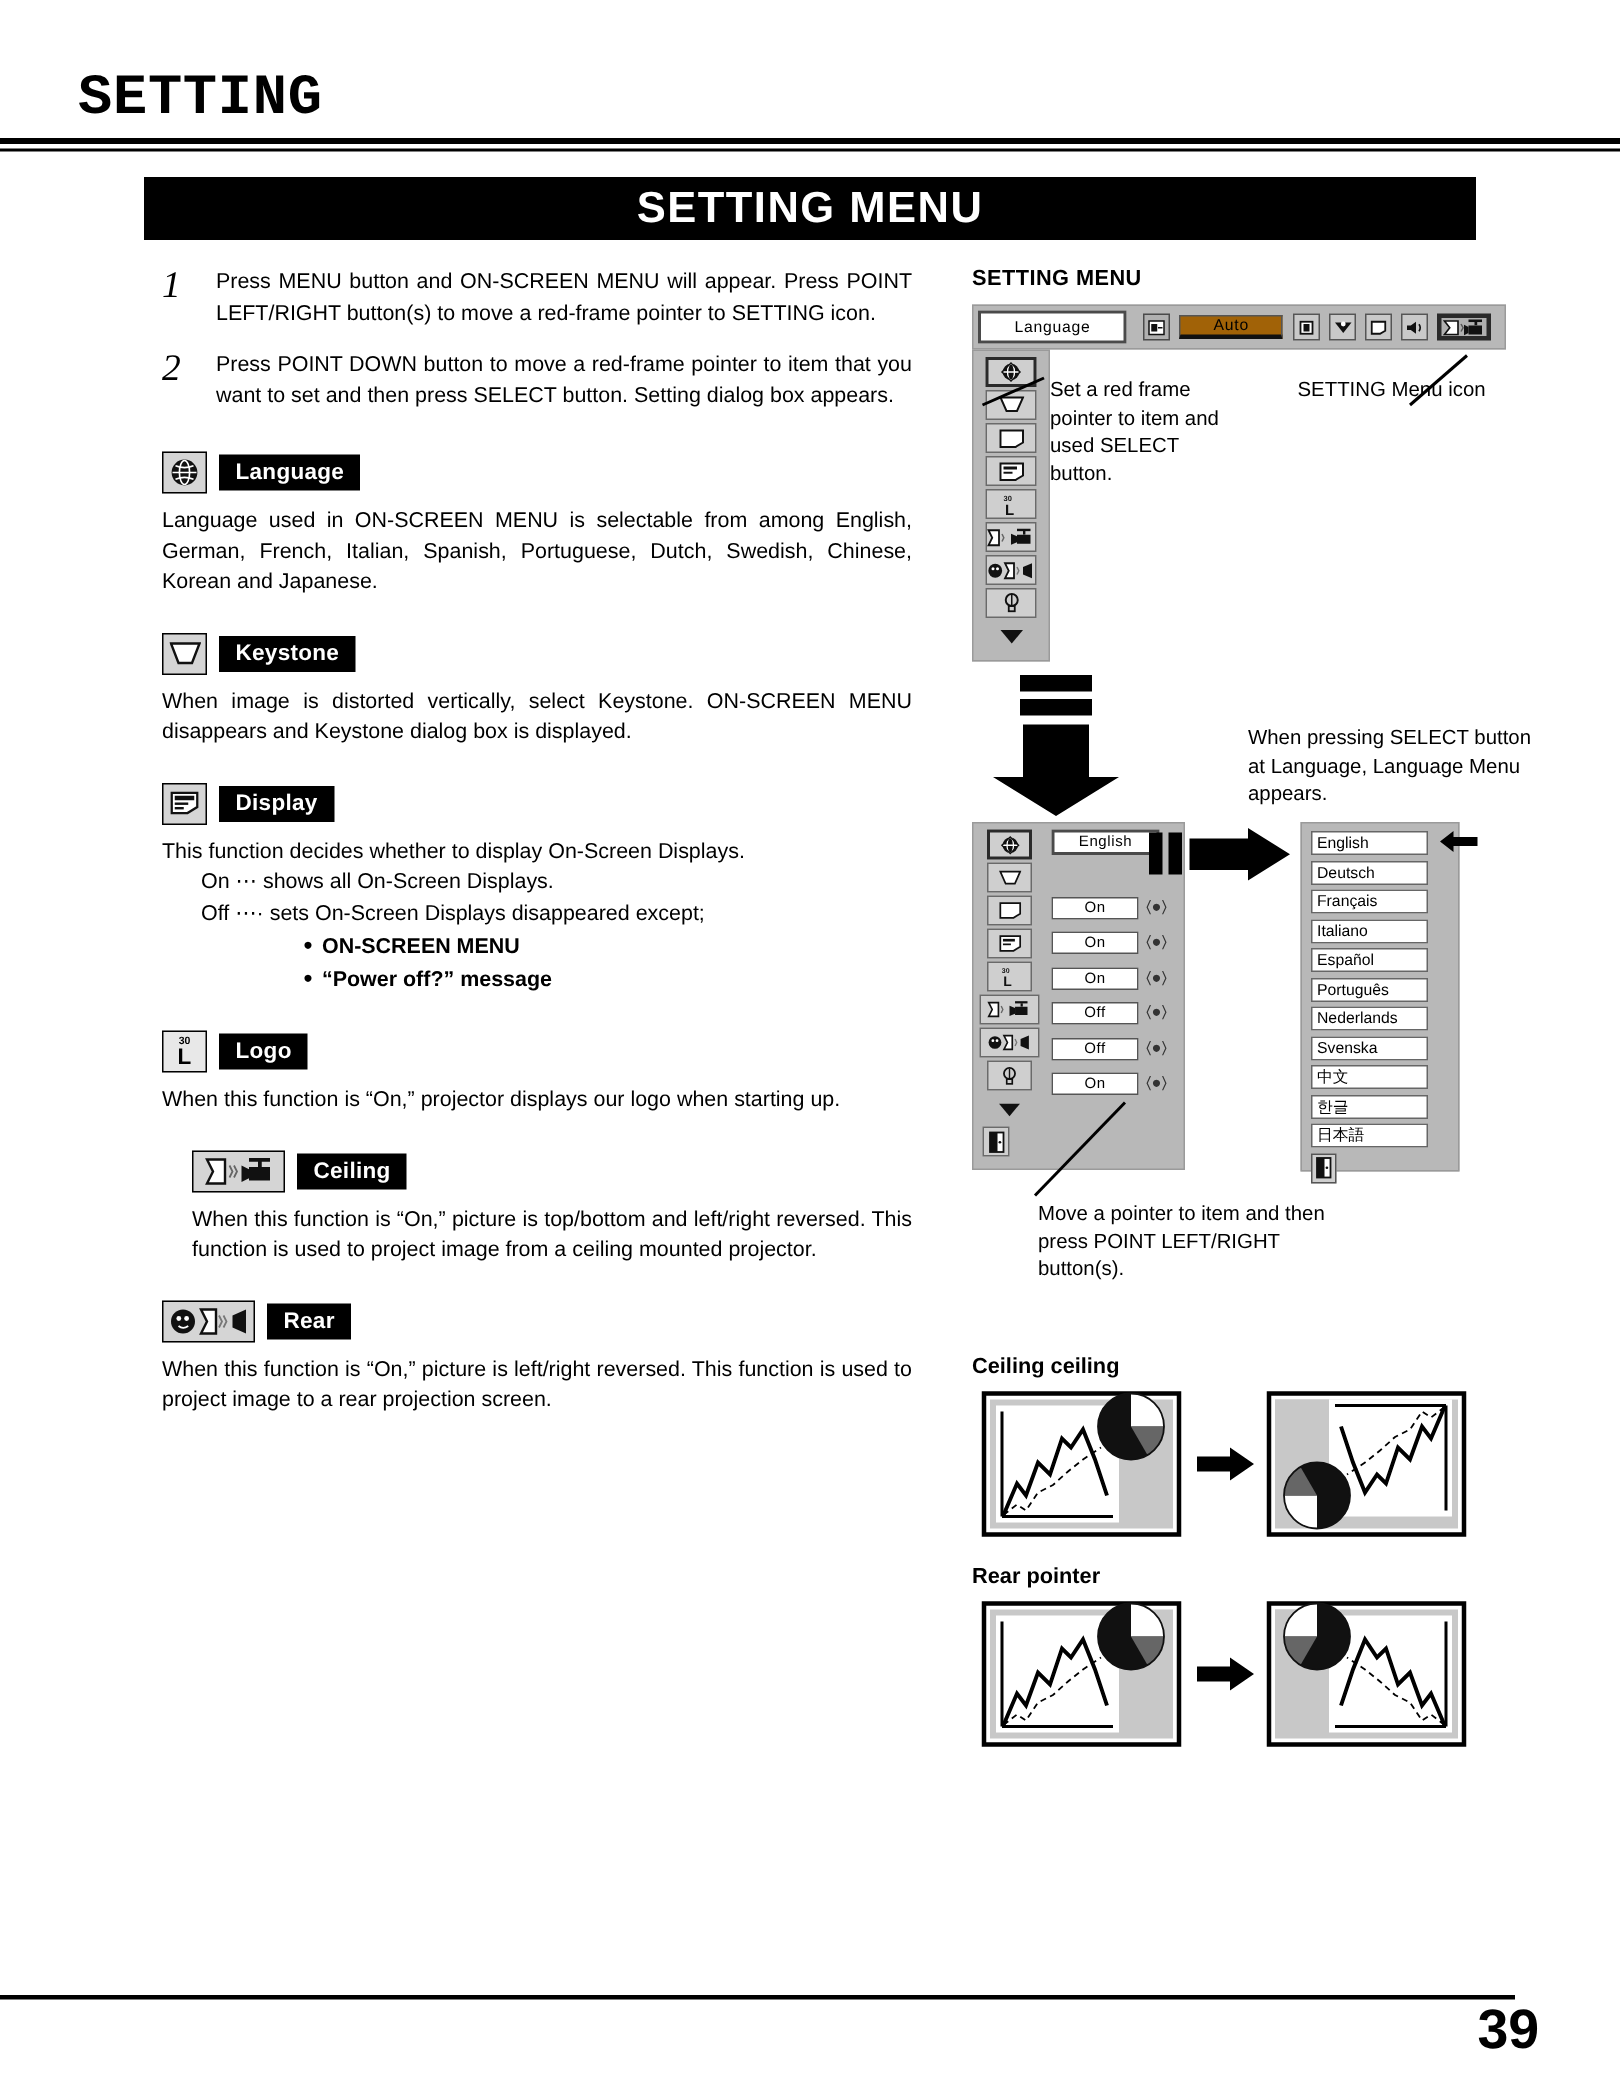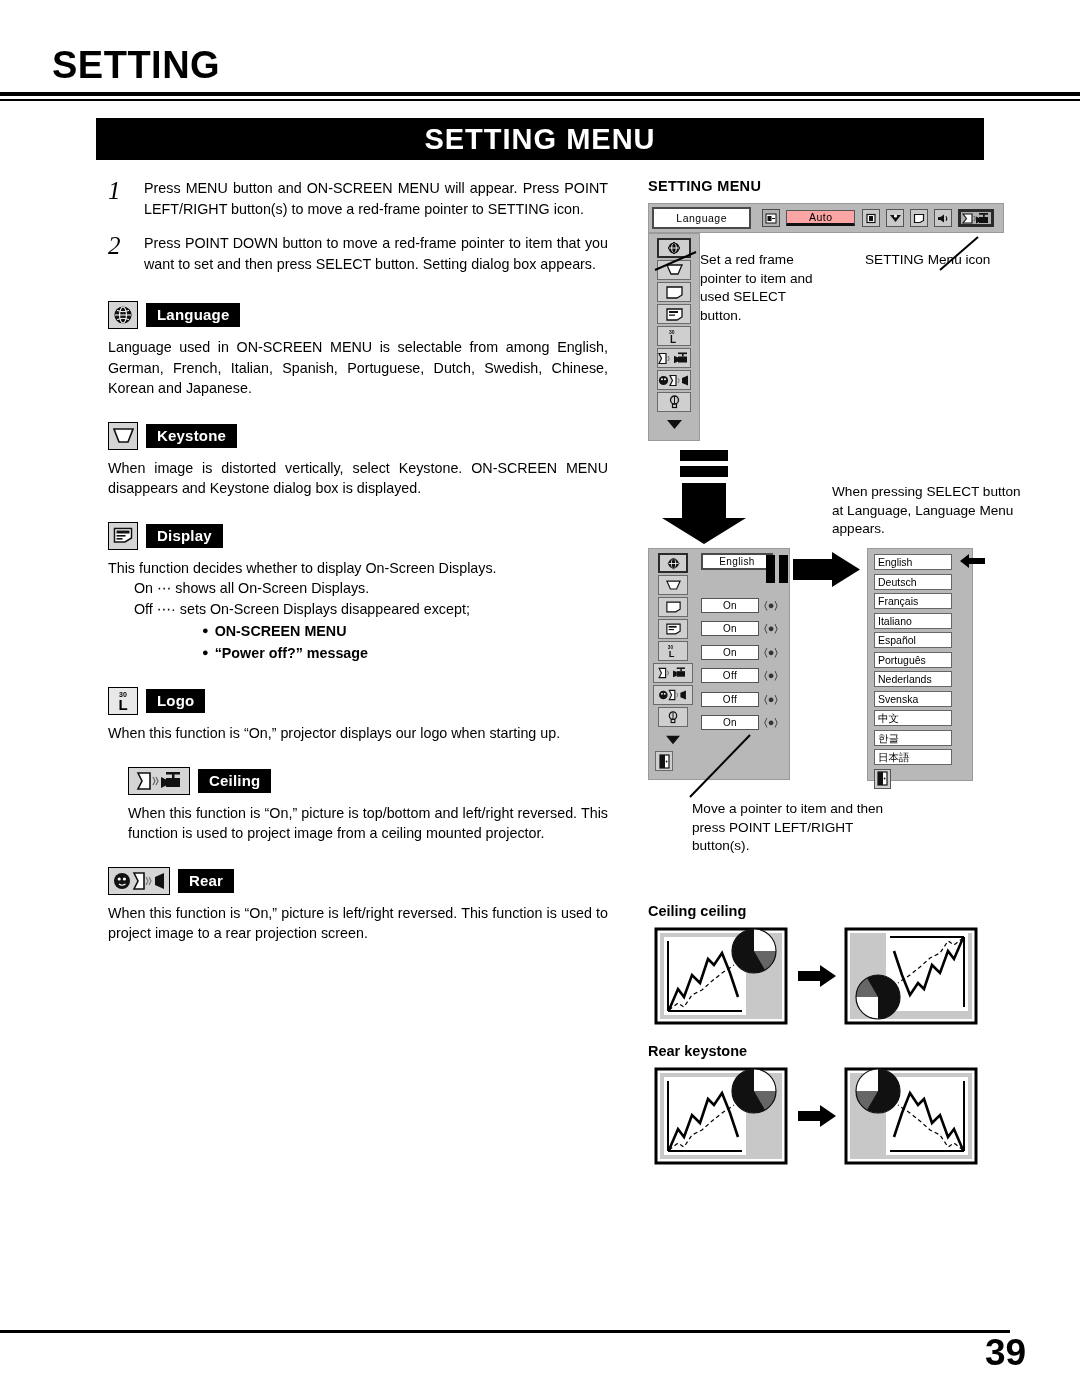--- a/index.html
+++ b/index.html
@@ -17,21 +17,21 @@
   }
 
   
   .page-title {
     position: absolute;
     left: 52px;
     top: 44px;
     font-size: 38px;
     font-weight: bold;
     letter-spacing: 0.5px;
-    font-family: Liberation Sans, sans-serif;
+    font-family: Liberation Mono, monospace;
   }
   .header-rule-thick {
     position: absolute;
     left: 0px;
     top: 92px;
     width: 1080px;
     height: 4px;
     background: #000;
   }
   .header-rule-thin {
@@ -165,21 +165,21 @@
     align-items: center;
     justify-content: center;
     font-size: 10.5px;
     font-family: "Liberation Sans", sans-serif;
     letter-spacing: 0.5px;
     margin-right: 11px;
   }
   .osd-autobox {
     width: 78px;
     height: 16px;
-    background: #fca5a5;
+    background: #a16207;
     border: 1px solid #555;
     border-bottom: 3px solid #111;
     box-sizing: border-box;
     display: flex;
     align-items: center;
     justify-content: center;
     font-size: 10.5px;
     letter-spacing: 0.5px;
     margin-right: 7px;
   }
@@ -783,21 +783,21 @@
     <polyline points="315,13 306,20 300,16 292,28 282,33 272,42 262,50 250,58" fill="none" stroke="#000" stroke-width="1.2" stroke-dasharray="4 3"></polyline>
     <g transform="translate(230,72) rotate(180)">
       <circle cx="0" cy="0" r="22" fill="#111"></circle>
       <path d="M0 0 L0 -22 A22 22 0 0 1 22 0 Z" fill="#fff"></path>
       <path d="M0 0 L22 0 A22 22 0 0 1 11 19 Z" fill="#666"></path>
       <circle cx="0" cy="0" r="22" fill="none" stroke="#111" stroke-width="1.2"></circle>
     </g>
   </g>
 </svg>
 
-<div class="fdiag-title" style="left:648px;top:1043px;">Rear keystone</div>
+<div class="fdiag-title" style="left:648px;top:1043px;">Rear pointer</div>
 
 <svg class="fdiag" style="left:648px;top:1065px;" width="330" height="105" viewBox="0 0 330 105">
 
   <g>
     <rect x="8" y="4" width="130" height="94" fill="#fff" stroke="#000" stroke-width="3"></rect>
     <rect x="12" y="8" width="122" height="86" fill="#c8c8c8"></rect>
     <rect x="16" y="12" width="82" height="78" fill="#fff"></rect>
     <rect x="98" y="48" width="36" height="42" fill="#c8c8c8"></rect>
     <line x1="20" y1="16" x2="20" y2="86" stroke="#000" stroke-width="2"></line>
     <line x1="20" y1="86" x2="94" y2="86" stroke="#000" stroke-width="2"></line>

